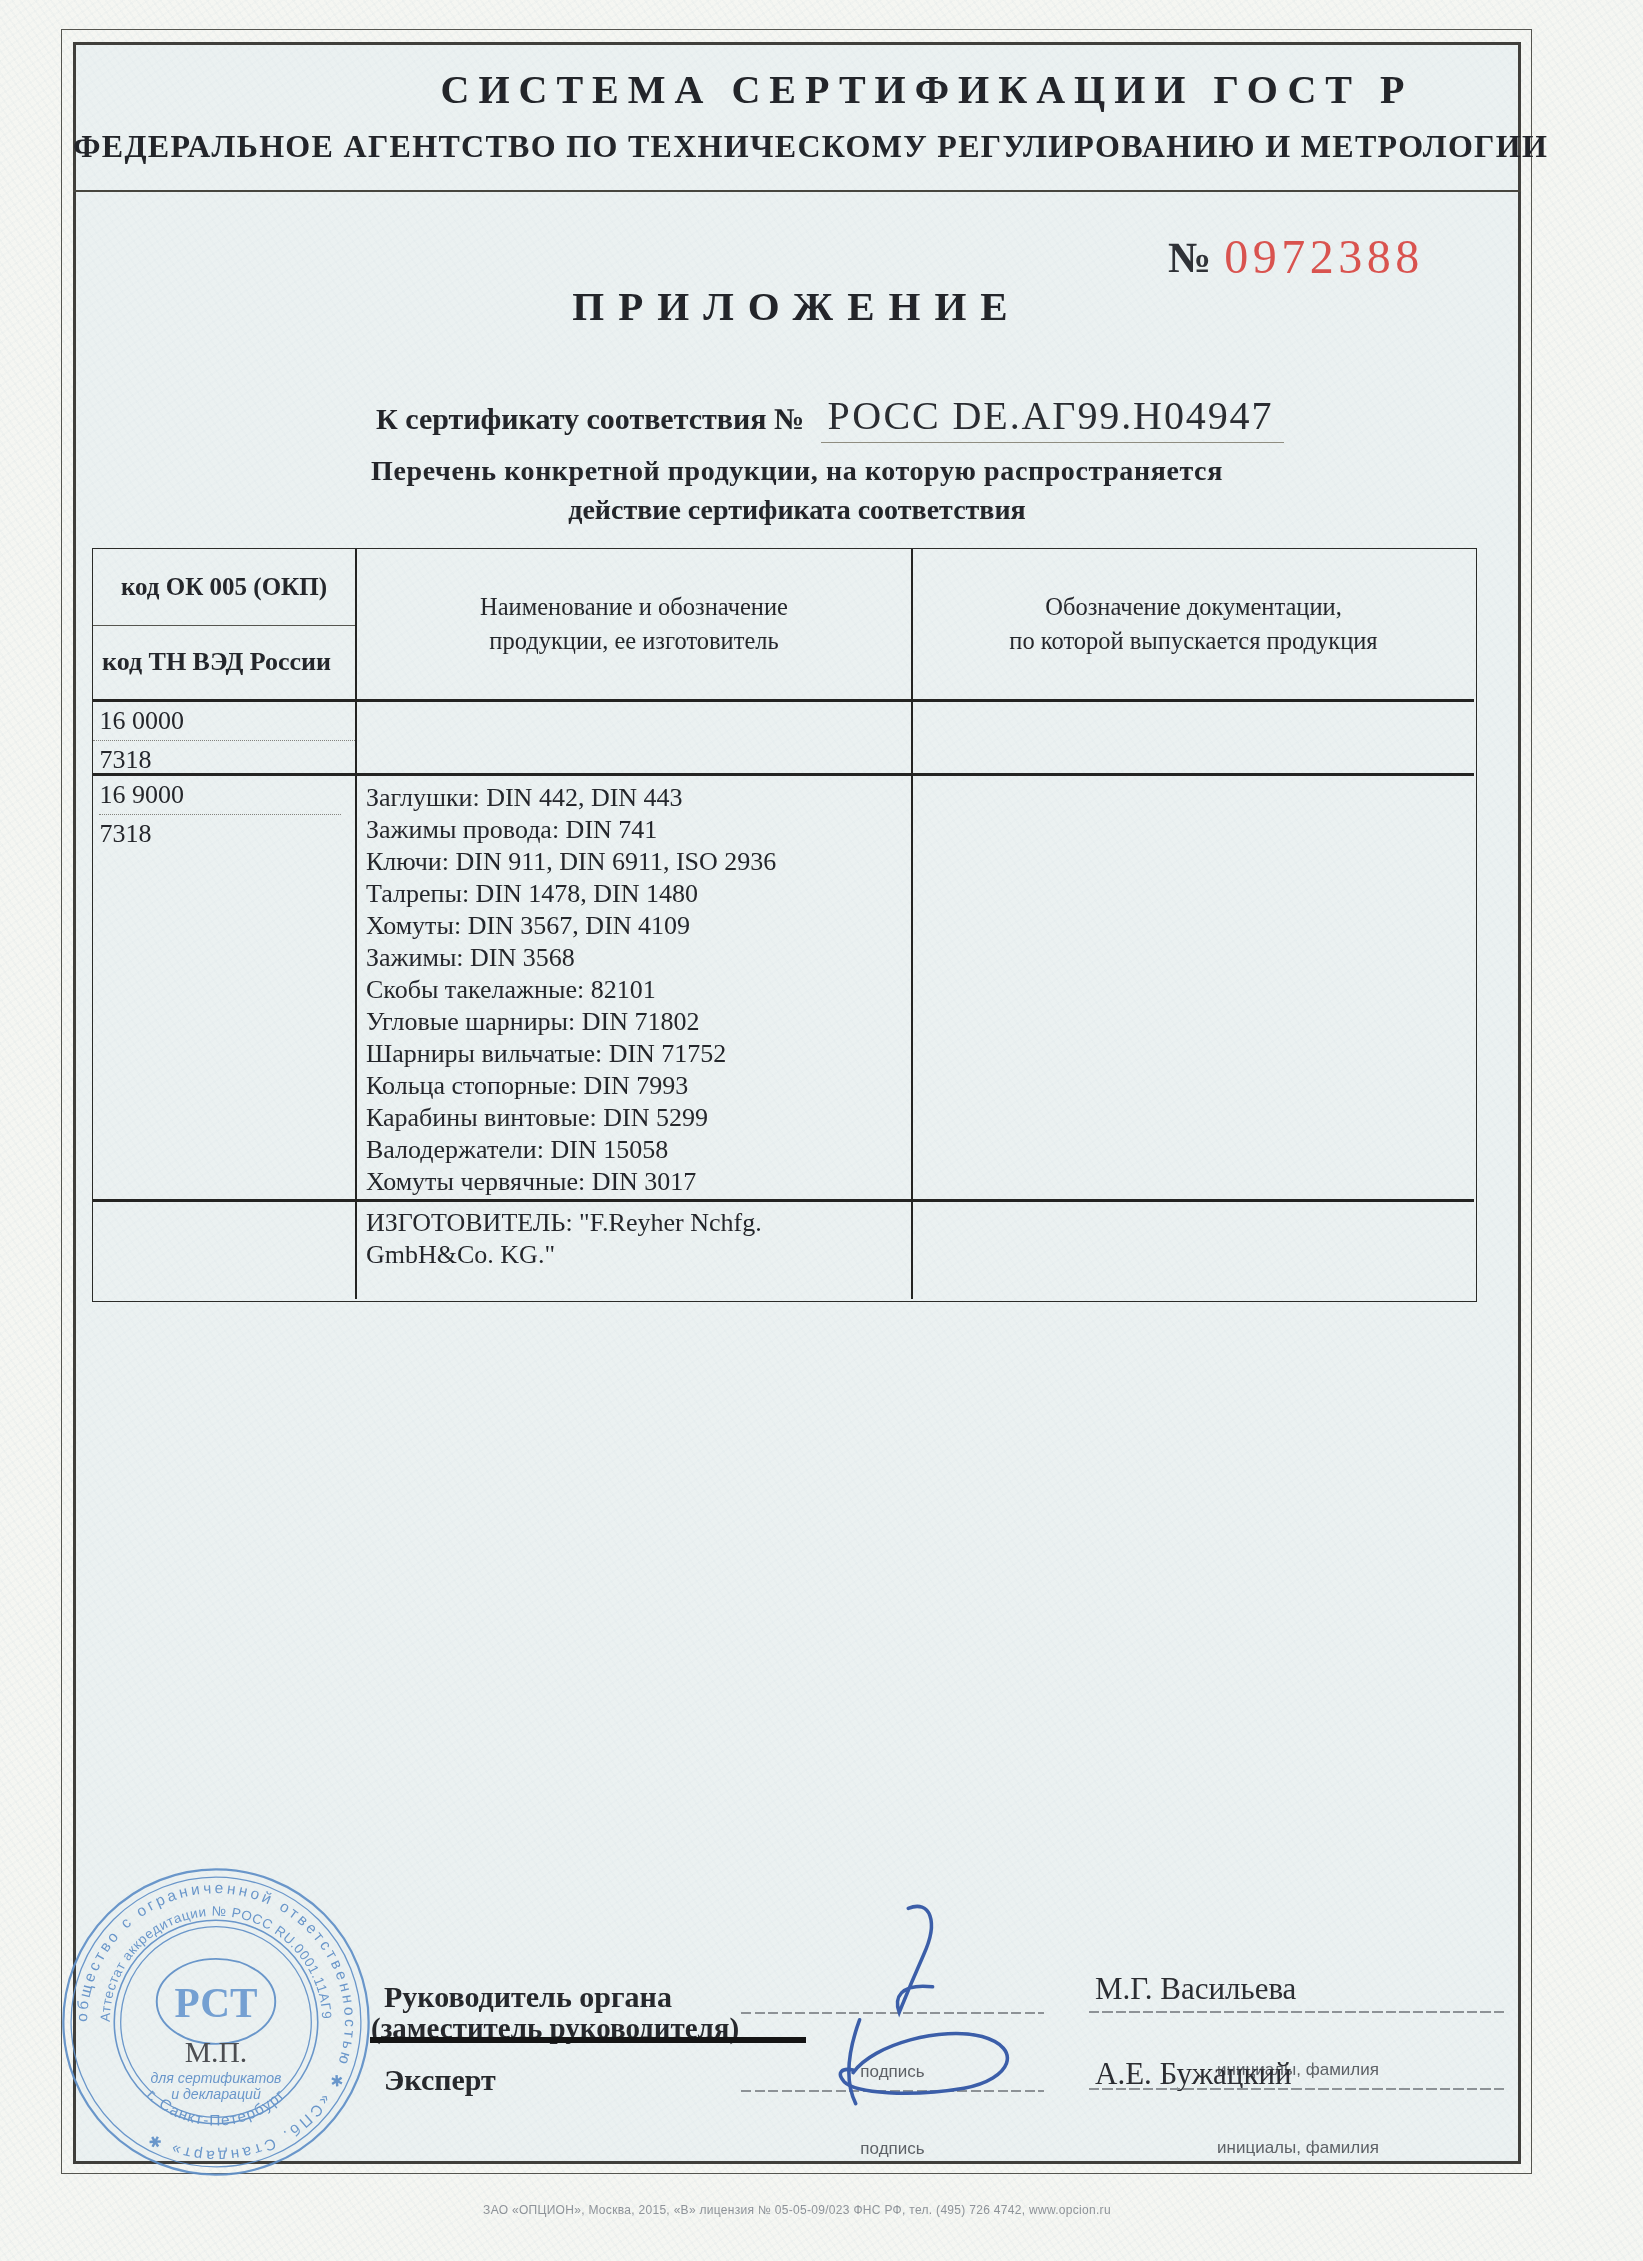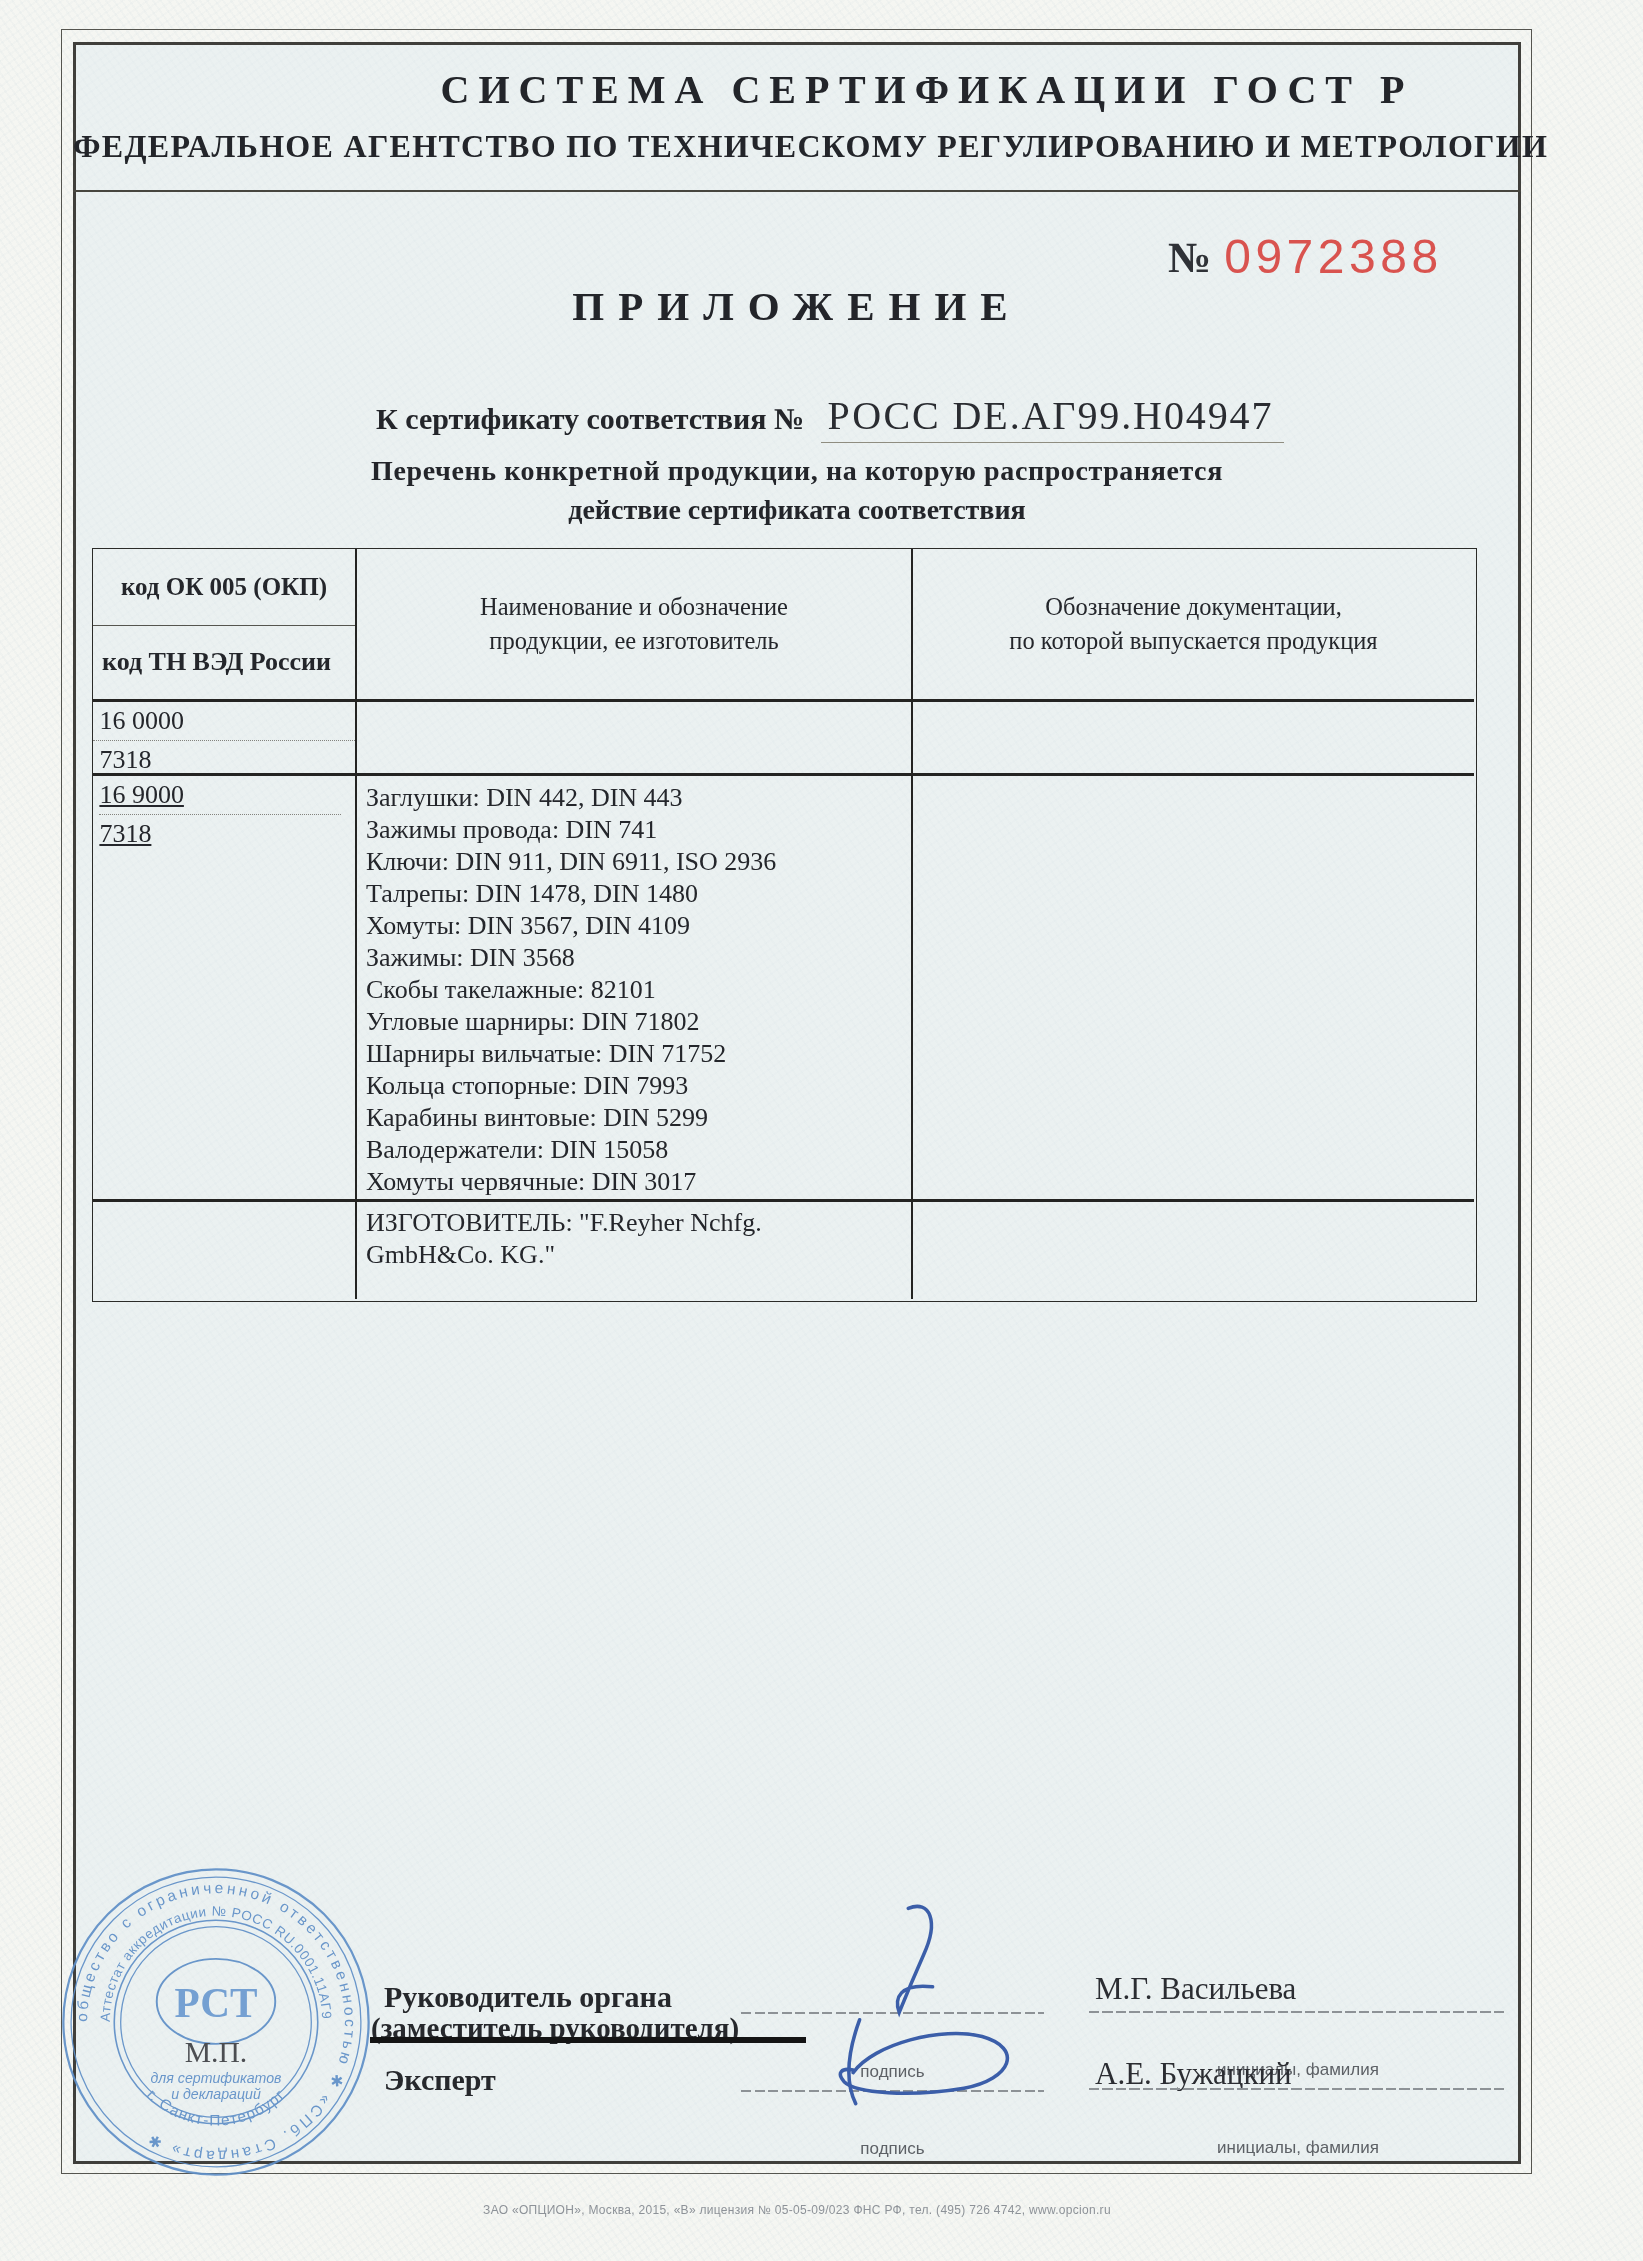--- a/index.html
+++ b/index.html
@@ -32,21 +32,21 @@
   .hdr-line2{
     position:absolute;left:73px;top:128px;width:1448px;
     text-align:center;font-size:32px;font-weight:bold;letter-spacing:1.3px;
     color:#23252a;white-space:nowrap;
   }
   .hdr-rule{position:absolute;left:73px;top:190px;width:1448px;height:1.9px;background:#47463f;}
 
   .blank-number{position:absolute;left:1168px;top:236px;display:flex;align-items:flex-start;}
   .blank-number .no-sign{font-size:43px;font-weight:bold;color:#2f3237;line-height:1;}
   .blank-number .no-digits{
-    font-family:Liberation Sans, sans-serif;
+    font-family:Liberation Serif, serif;
     font-size:48px;line-height:1;letter-spacing:4.5px;color:#d9534f;margin-left:13px;margin-top:-2.6px;
   }
 
   .doc-title{
     position:absolute;left:73px;top:282px;width:1448px;text-align:center;
     font-size:41px;font-weight:bold;letter-spacing:14px;color:#23252a;white-space:nowrap;
   }
   .cert-line{position:absolute;left:376px;top:392px;white-space:nowrap;}
   .cert-line .cl-label{font-size:30px;font-weight:bold;color:#23252a;}
   .cert-line .cl-value{
@@ -74,21 +74,21 @@
     font-size:25px;font-weight:bold;}
   .c-col1b{left:0;top:77px;width:262px;height:72px;display:flex;align-items:center;padding-left:9px;
     font-size:26px;font-weight:bold;}
   .c-col2h{left:264px;top:0;width:554px;height:150px;display:flex;flex-direction:column;
     align-items:center;justify-content:center;font-size:24.5px;line-height:34px;text-align:center;}
   .c-col3h{left:820px;top:0;width:561px;height:150px;display:flex;flex-direction:column;
     align-items:center;justify-content:center;font-size:24.5px;line-height:34px;text-align:center;}
 
   .code-cell{font-size:26px;padding:3.9px 0 0 6.4px;}
   .c-r1c1{left:0;top:153px;width:262px;height:71px;}
-  .c-r2c1{left:0;top:227px;width:262px;height:332px;text-decoration:underline;}
+  .c-r2c1{left:0;top:227px;width:262px;height:332px;}
   .dotted{border-top:1.9px dotted #83837e;margin:4.5px 0 3.9px 0;}
   .dotted.w-full{width:256px;margin-left:-6.4px;padding-left:6.4px;}
   .dotted.w-part{width:242px;}
 
   .c-r2c2{left:264px;top:227px;width:644px;height:423px;padding:6.4px 0 0 9px;}
   .prod-line{font-size:26px;line-height:32px;white-space:nowrap;}
   .c-r3c2{left:264px;top:653px;width:554px;height:97px;padding:5.2px 0 0 9px;}
   .mfr-line{font-size:26px;line-height:32px;white-space:nowrap;}
   .c-r1c2{left:264px;top:153px;width:554px;height:71px;}
   .c-r1c3{left:820px;top:153px;width:561px;height:71px;}

